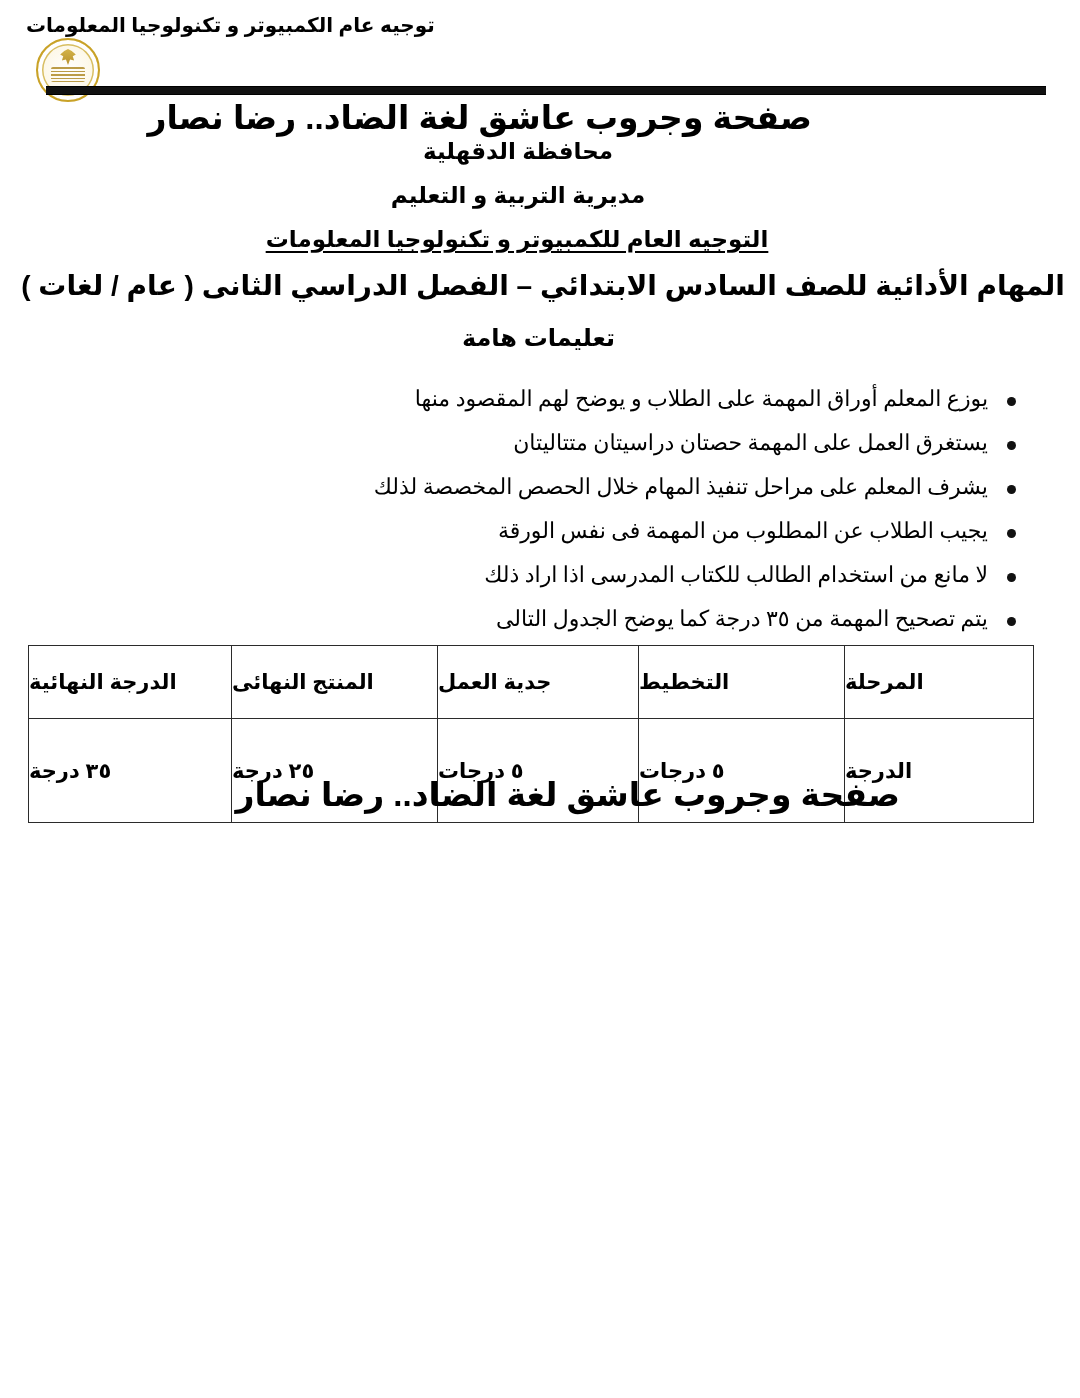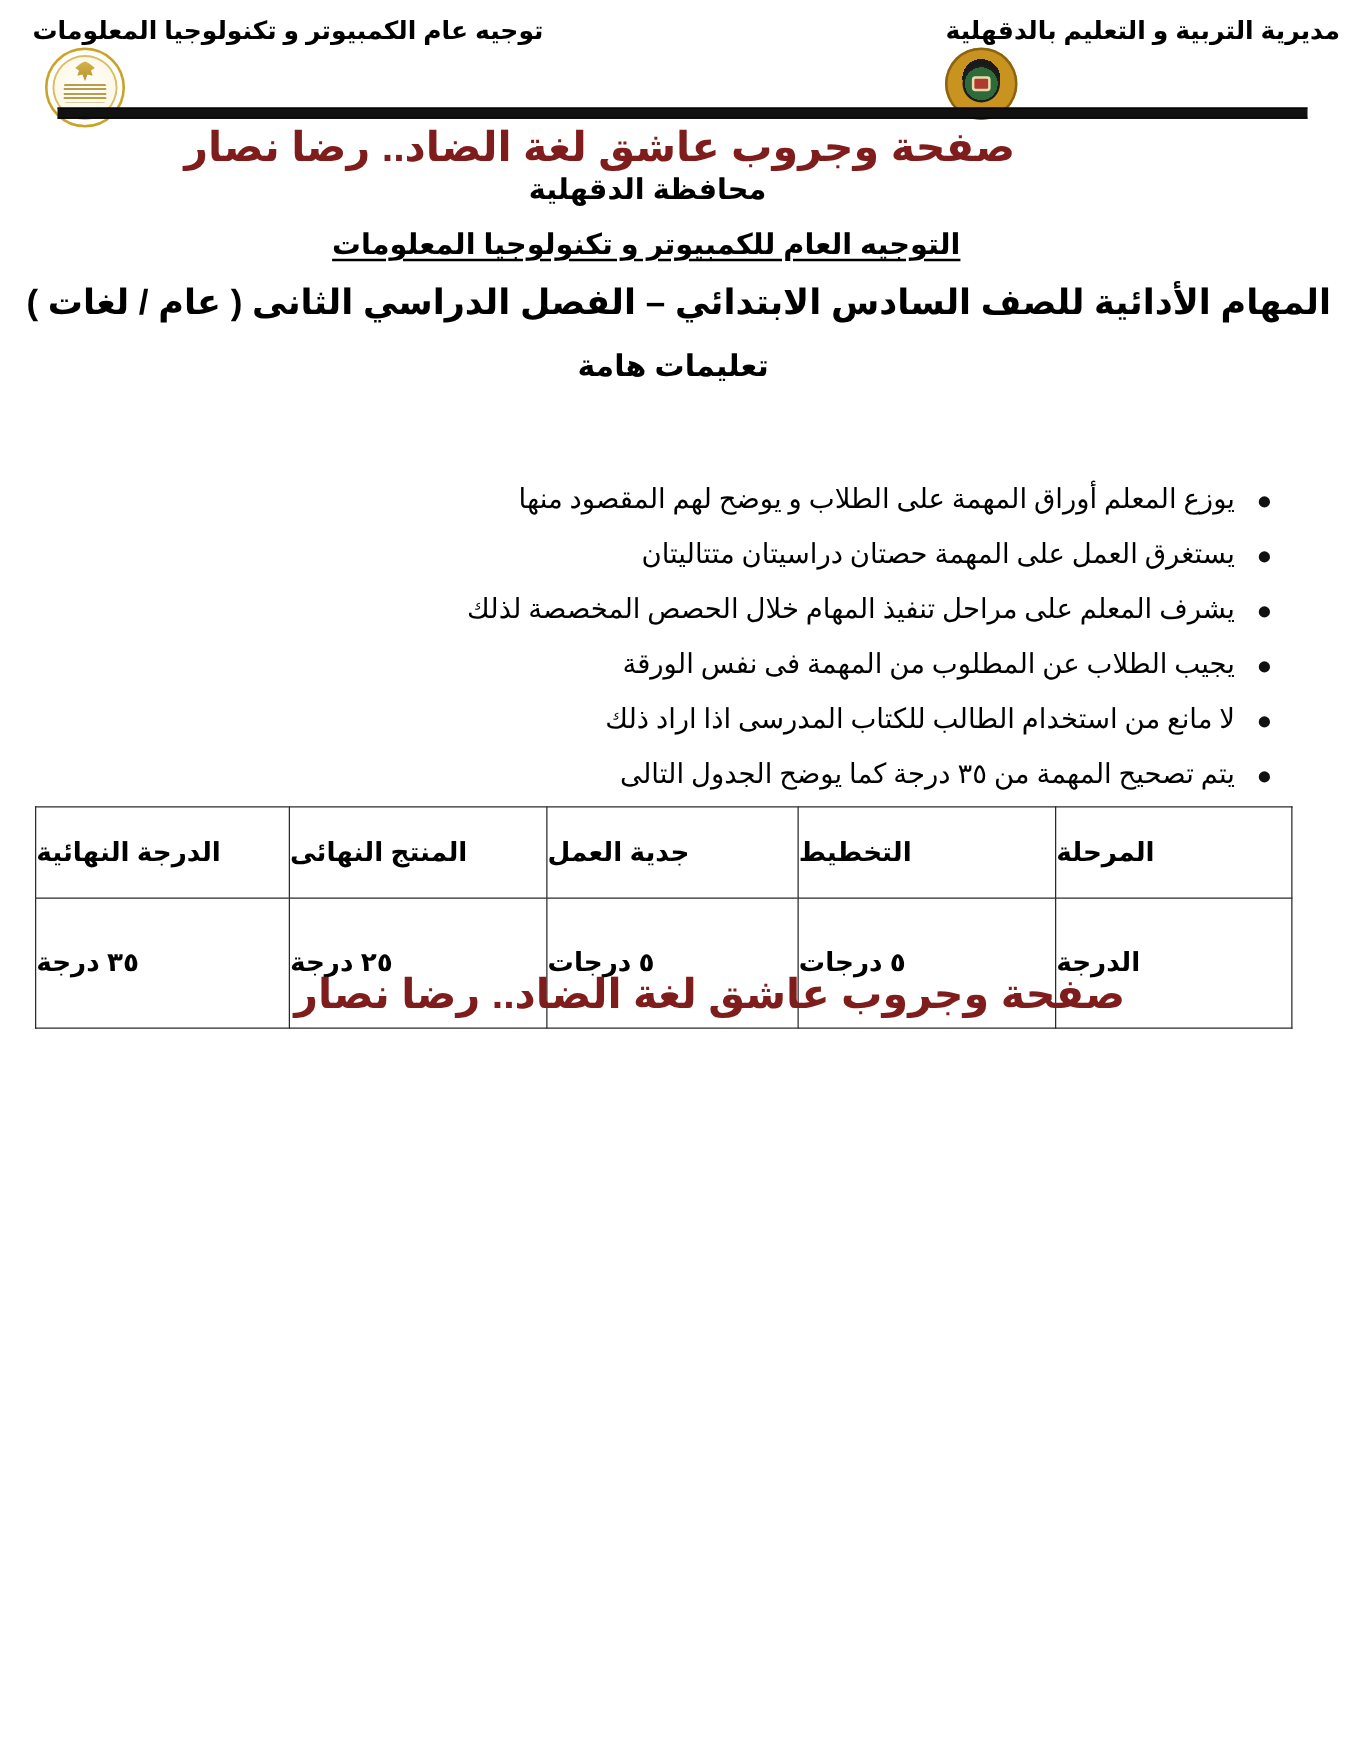--- a/index.html
+++ b/index.html
@@ -134,21 +134,21 @@
     background: #111111;
     border-top: 1px solid #000;
     border-bottom: 1px solid #000;
   }
 
   
   .watermark {
     position: absolute;
     font-family: "Liberation Sans", "DejaVu Sans", sans-serif;
     font-weight: 700;
-    color: #7f1d1d;
+    color: #000000;
     white-space: nowrap;
     pointer-events: none;
     letter-spacing: -0.5px;
   }
   .watermark-top {
     top: 98px;
     right: 268px;
     font-size: 33px;
   }
   .watermark-table {
@@ -247,37 +247,34 @@
   .col-1 { width: 205px; }
   .col-2 { width: 200px; }
   .col-3 { width: 205px; }
   .col-4 { width: 202px; }
 </style>
 </head>
 <body>
 
 <div class="header">
 
-  <div class="header-side header-right">
-    <span class="header-text">مديرية التربية و التعليم بالدقهلية</span>
-    <span class="seal-gov"></span>
-  </div>
 
   <div class="header-side header-left">
     <span class="header-text">توجيه عام الكمبيوتر و تكنولوجيا المعلومات</span>
     <span class="seal-egypt"></span>
   </div>
 
   <div class="header-rule"></div>
 </div>
 
 <div class="watermark watermark-top">صفحة وجروب عاشق لغة الضاد.. رضا نصار</div>
 
 <div class="titles">
   <div class="title-line t1">محافظة الدقهلية</div>
+  <div class="title-line t2">مديرية التربية و التعليم</div>
   <div class="title-line t3">التوجيه العام للكمبيوتر و تكنولوجيا المعلومات</div>
   <div class="title-line t4">المهام الأدائية للصف السادس الابتدائي – الفصل الدراسي الثانى ( عام / لغات )</div>
   <div class="title-line t5">تعليمات هامة</div>
 </div>
 
 <ul class="instructions">
   <li>يوزع المعلم أوراق المهمة على الطلاب و يوضح لهم المقصود منها</li>
   <li>يستغرق العمل على المهمة حصتان دراسيتان متتاليتان</li>
   <li>يشرف المعلم على مراحل تنفيذ المهام خلال الحصص المخصصة لذلك</li>
   <li>يجيب الطلاب عن المطلوب من المهمة فى نفس الورقة</li>

